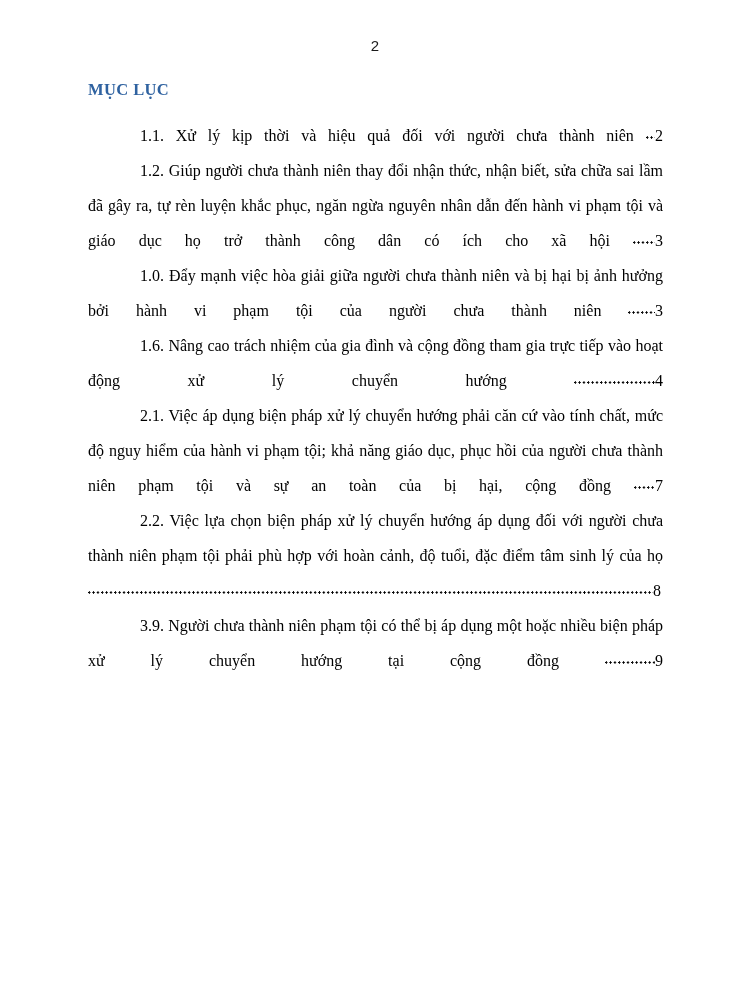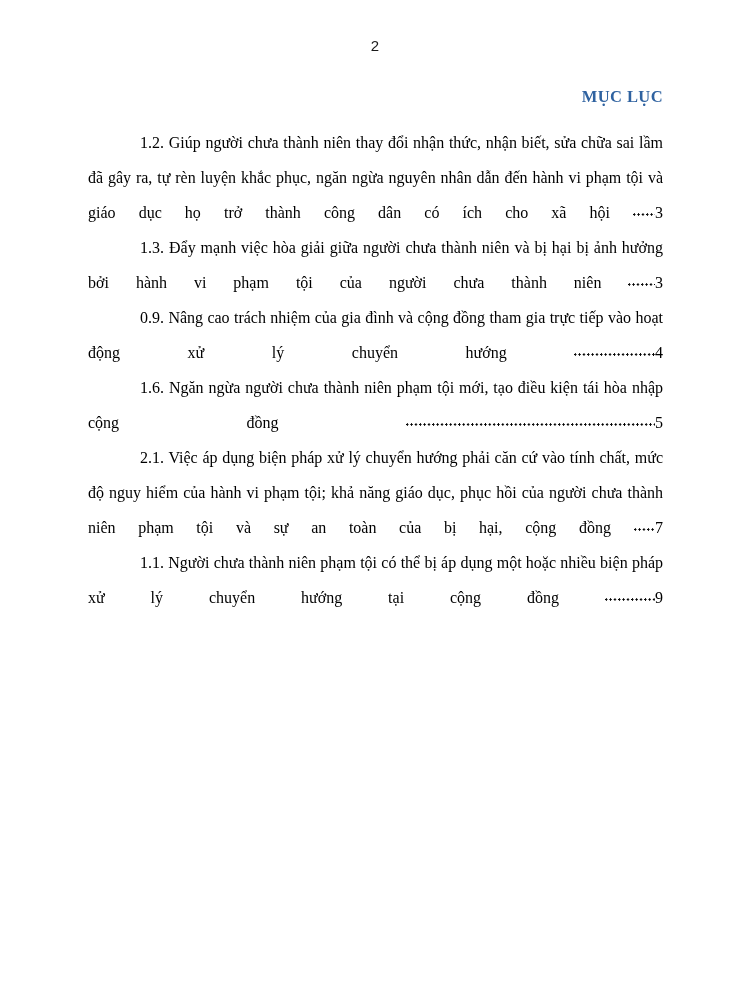--- a/index.html
+++ b/index.html
@@ -36,26 +36,26 @@
   .content {
     position: absolute;
     left: 88px;
     top: 80px;
     width: 575px;
     font-family: "Liberation Serif", "DejaVu Serif", serif;
     color: #000000;
   }
 
   .toc-title {
-    text-align: right;
+    text-align: left;
     font-size: 16.5px;
     font-weight: bold;
     color: #2f62a0;
     letter-spacing: 0.4px;
-    margin: 7px 0 18px 0;
+    margin: 0 0 18px 0;
     line-height: 1.2;
   }
 
   
   .entry {
     position: relative;
     font-size: 16px;
     line-height: 35px;
     text-align: justify;
     text-justify: inter-word;
@@ -105,24 +105,25 @@
 
 <div class="page">
 
   <div class="page-number">2</div>
 
   <div class="content">
 
     <div class="toc-title">MỤC LỤC</div>
 
     <div id="toc-list">
+        <div class="entry level-2" id="muc-1-1"><span class="entry-text">1.1. Xử lý kịp thời và hiệu quả đối với người chưa thành niên</span> <span class="leader-wrap"><span class="leader" style="width: 9.42188px;"></span><span class="page-no">2</span></span></div>
         <div class="entry level-2" id="muc-1-2"><span class="entry-text">1.2. Giúp người chưa thành niên thay đổi nhận thức, nhận biết, sửa chữa sai lầm đã gây ra, tự rèn luyện khắc phục, ngăn ngừa nguyên nhân dẫn đến hành vi phạm tội và giáo dục họ trở thành công dân có ích cho xã hội</span> <span class="leader-wrap"><span class="leader" style="width: 21.9219px;"></span><span class="page-no">3</span></span></div>
-        <div class="entry level-2" id="muc-1-3"><span class="entry-text">1.3. Đẩy mạnh việc hòa giải giữa người chưa thành niên và bị hại bị ảnh hưởng bởi hành vi phạm tội của người chưa thành niên</span> <span class="leader-wrap"><span class="leader" style="width: 26.625px;"></span><span class="page-no">3</span></span></div>
-        <div class="entry level-2" id="muc-1-4"><span class="entry-text">0.9. Nâng cao trách nhiệm của gia đình và cộng đồng tham gia trực tiếp vào hoạt động xử lý chuyển hướng</span> <span class="leader-wrap"><span class="leader" style="width: 80.7031px;"></span><span class="page-no">4</span></span></div>
-        <div class="entry level-2" id="muc-1-6"><span class="entry-text">1.6. Ngăn ngừa người chưa thành niên phạm tội mới, tạo điều kiện tái hòa nhập cộng đồng</span> <span class="leader-wrap"><span class="leader" style="width: 248.953px;"></span><span class="page-no">5</span></span></div>
+        <div class="entry level-2" id="muc-1-3"><span class="entry-text">1.0. Đẩy mạnh việc hòa giải giữa người chưa thành niên và bị hại bị ảnh hưởng bởi hành vi phạm tội của người chưa thành niên</span> <span class="leader-wrap"><span class="leader" style="width: 26.625px;"></span><span class="page-no">3</span></span></div>
+        <div class="entry level-2" id="muc-1-4"><span class="entry-text">1.6. Nâng cao trách nhiệm của gia đình và cộng đồng tham gia trực tiếp vào hoạt động xử lý chuyển hướng</span> <span class="leader-wrap"><span class="leader" style="width: 80.7031px;"></span><span class="page-no">4</span></span></div>
         <div class="entry level-2" id="muc-2-1"><span class="entry-text">2.1. Việc áp dụng biện pháp xử lý chuyển hướng phải căn cứ vào tính chất, mức độ nguy hiểm của hành vi phạm tội; khả năng giáo dục, phục hồi của người chưa thành niên phạm tội và sự an toàn của bị hại, cộng đồng</span> <span class="leader-wrap"><span class="leader" style="width: 21.4219px;"></span><span class="page-no">7</span></span></div>
-        <div class="entry level-2" id="muc-2-3"><span class="entry-text">1.1. Người chưa thành niên phạm tội có thể bị áp dụng một hoặc nhiều biện pháp xử lý chuyển hướng tại cộng đồng</span> <span class="leader-wrap"><span class="leader" style="width: 50.0625px;"></span><span class="page-no">9</span></span></div>
+        <div class="entry level-2" id="muc-2-2"><span class="entry-text">2.2. Việc lựa chọn biện pháp xử lý chuyển hướng áp dụng đối với người chưa thành niên phạm tội phải phù hợp với hoàn cảnh, độ tuổi, đặc điểm tâm sinh lý của họ</span> <span class="leader-wrap"><span class="leader" style="width: 565px;"></span><span class="page-no">8</span></span></div>
+        <div class="entry level-2" id="muc-2-3"><span class="entry-text">3.9. Người chưa thành niên phạm tội có thể bị áp dụng một hoặc nhiều biện pháp xử lý chuyển hướng tại cộng đồng</span> <span class="leader-wrap"><span class="leader" style="width: 50.0625px;"></span><span class="page-no">9</span></span></div>
         <div class="entry level-2" id="muc-2-4"> </div>
       </div>
 
   </div>
 
 </div>
 
 </body></html>

